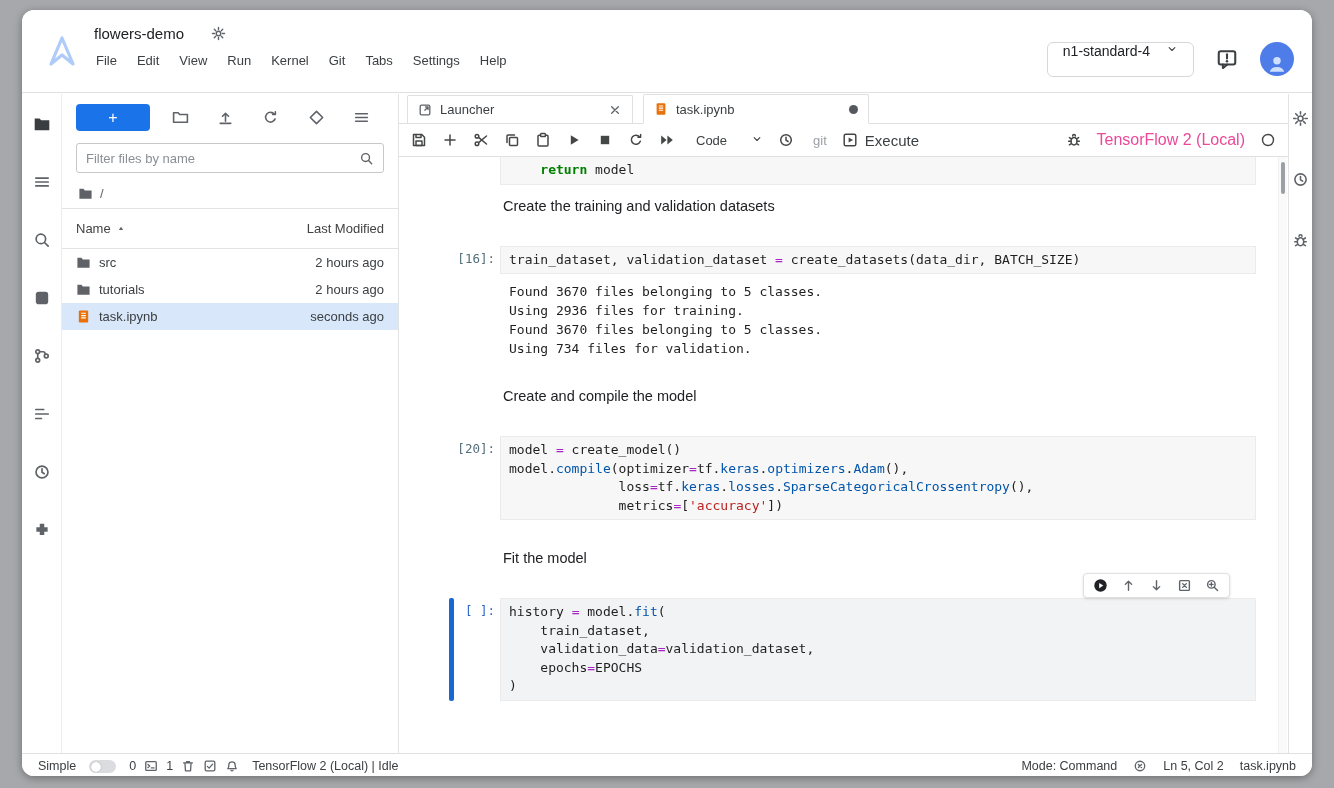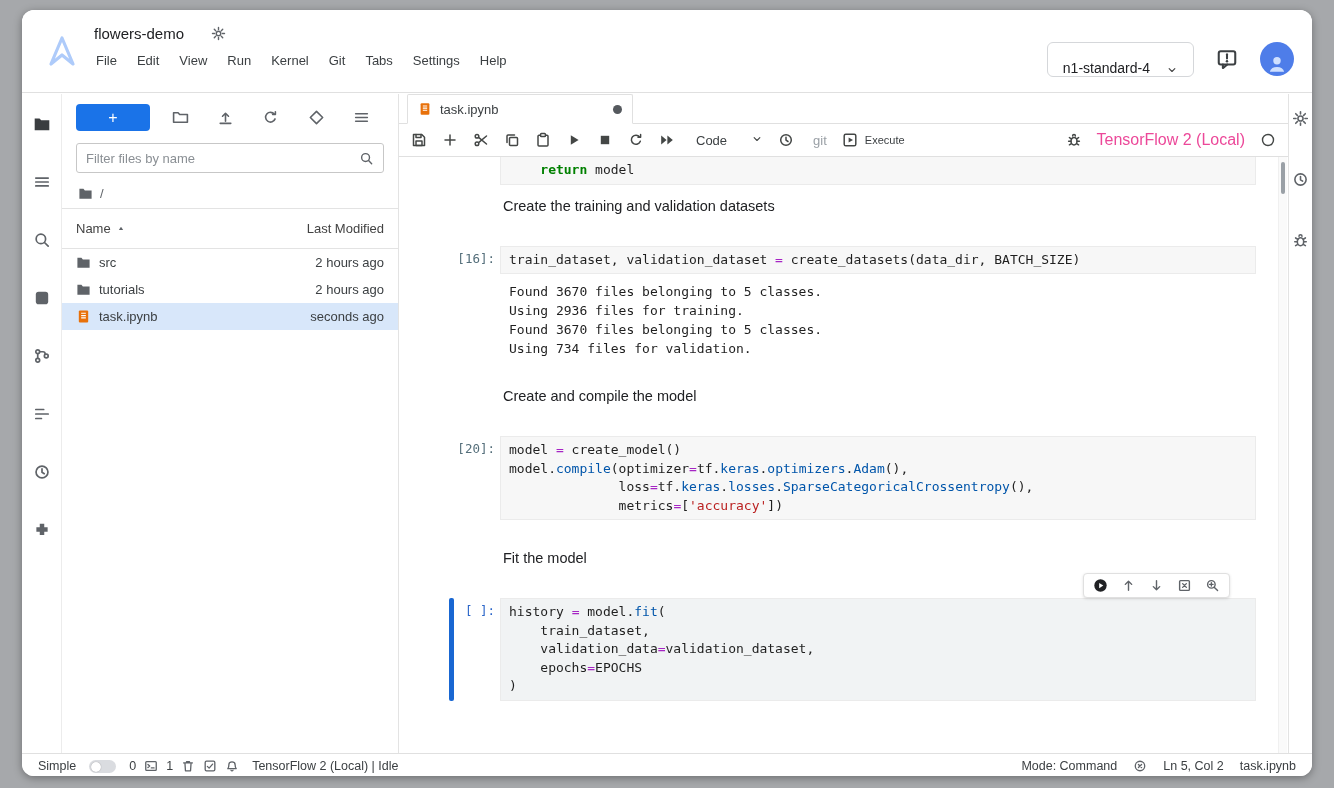--- a/index.html
+++ b/index.html
@@ -14,21 +14,21 @@
   .header{position:relative;height:83px;border-bottom:1px solid #e0e0e0;display:flex;padding:0 18px;background:#fff}
   .logo{width:40px;height:40px;margin:22px 12px 0 2px;flex:none}
   .title-block{display:flex;flex-direction:column}
   .title-row{display:flex;align-items:center;gap:27px;margin-top:15px}
   .app-title{font-size:15px;color:#202124}
   .title-gear{width:15px;height:15px}
   .menubar{display:flex;margin-top:8px}
   .menu-item{padding:3px 10px;font-size:13px;color:#3c4043;cursor:default}
   .menu-item:first-child{padding-left:2px}
   .header-right{margin-left:auto;display:flex;align-items:center;gap:22px;padding-top:16px}
-  .machine-btn{display:flex;align-items:flex-end;gap:16px;height:35px;padding:0 15px;border:1px solid #d5d7da;border-radius:6px;background:#fff;font-size:14px;color:#202124;font-family:inherit}
+  .machine-btn{display:flex;align-items:flex-start;gap:16px;height:35px;padding:0 15px;border:1px solid #d5d7da;border-radius:6px;background:#fff;font-size:14px;color:#202124;font-family:inherit}
   .machine-btn .icon{width:12px;height:12px;color:#444}
   .feedback-btn{width:22px;height:22px;color:#3c4043}
   .avatar{width:34px;height:34px;border-radius:50%;background:#4e7de9;display:flex;align-items:flex-end;justify-content:center;overflow:hidden}
   .avatar .icon{width:22px;height:22px;color:#cfe0ff;margin-bottom:1px}
 
   
   .main{position:absolute;left:0;right:0;top:84px;bottom:22px;display:flex;background:#fff}
   .left-strip{width:40px;border-right:1px solid #ececec;display:flex;flex-direction:column;align-items:center;padding-top:10px;flex:none}
   .strip-btn{width:40px;height:40px;display:flex;align-items:center;justify-content:center;margin-bottom:18px;color:#5f6368}
   .strip-btn.active{color:#3a3d40}
@@ -67,21 +67,21 @@
   .tab-label{flex:1;white-space:nowrap;overflow:hidden}
   .tab-close{width:13px;height:13px;color:#5f6368}
   .dirty-dot{width:9px;height:9px;border-radius:50%;background:#55595e;flex:none}
 
   .nbt{height:33px;display:flex;align-items:center;gap:15px;padding:0 12px;border-bottom:1px solid #e0e0e0;flex:none}
   .nbt .icon{width:16px;height:16px;color:#444746}
   .nbt-icons{display:flex;align-items:center;gap:15px}
   .code-select{display:flex;gap:24px;font-size:13px;color:#3c4043;margin-left:6px}
   .code-select .icon{width:12px;height:12px}
   .git-label{font-size:13px;color:#9aa0a6;margin-left:4px}
-  .exec-btn{display:flex;align-items:center;gap:7px;font-size:11px;color:#3c4043;background:none;border:none;font-family:inherit}
+  .exec-btn{display:flex;align-items:center;gap:7px;font-size:15px;color:#3c4043;background:none;border:none;font-family:inherit}
   .nbt-right{margin-left:auto;display:flex;align-items:center;gap:15px}
   .kernel-name{font-size:16px;color:#ec4899}
   .kernel-status-icon{width:15px;height:15px;color:#757575}
 
   
   .nb{flex:1;position:relative;overflow:hidden;background:#fff;padding:0 32px 0 50px}
   .nb-scrollbar-track{position:absolute;right:1px;top:0;bottom:0;width:9px;background:#fafafa;border-left:1px solid #f0f0f0}
   .nb-scrollbar{position:absolute;right:3px;top:5px;width:4px;height:32px;background:#9aa0a6;border-radius:2px}
   .cell-row{display:flex;align-items:stretch}
   .collapser{width:5px;margin-right:2px;border-radius:2px;flex:none}
@@ -326,20 +326,34 @@
               </svg>
             </span>
             <span class="file-name">task.ipynb</span>
             <span class="file-mod">seconds ago</span>
           </div>
         </div>
     </section>
 
     <section class="content">
       <div class="tabbar" id="tabbar">
+          <div class="tab">
+            <span class="icon ">
+              <svg viewBox="0 0 16 16">
+                <rect x="2.5" y="2.5" width="11" height="11" rx="1.5" fill="none" stroke="currentColor" stroke-width="1.5" stroke-linecap="round" stroke-linejoin="round"></rect>
+                <path d="M8.5 4.5h3v3M11.2 4.8 7.8 8.2" fill="none" stroke="currentColor" stroke-width="1.5" stroke-linecap="round" stroke-linejoin="round"></path>
+              </svg>
+            </span>
+            <span class="tab-label">Launcher</span>
+            <span class="icon tab-close">
+              <svg viewBox="0 0 16 16">
+                <path d="M4.2 4.2l7.6 7.6M11.8 4.2l-7.6 7.6" fill="none" stroke="currentColor" stroke-width="1.5" stroke-linecap="round" stroke-linejoin="round"></path>
+              </svg>
+            </span>
+          </div>
           <div class="tab active">
             <span class="icon ">
               <svg viewBox="0 0 16 16">
                 <rect x="3" y="1.5" width="10" height="13" rx="1.2" fill="#e8710a"></rect>
                 <path d="M5.5 4.5h5M5.5 7h5M5.5 9.5h5" stroke="#fff" stroke-width="1.2"></path>
               </svg>
             </span>
             <span class="tab-label">task.ipynb</span>
             <span class="dirty-dot"></span>
           </div>

